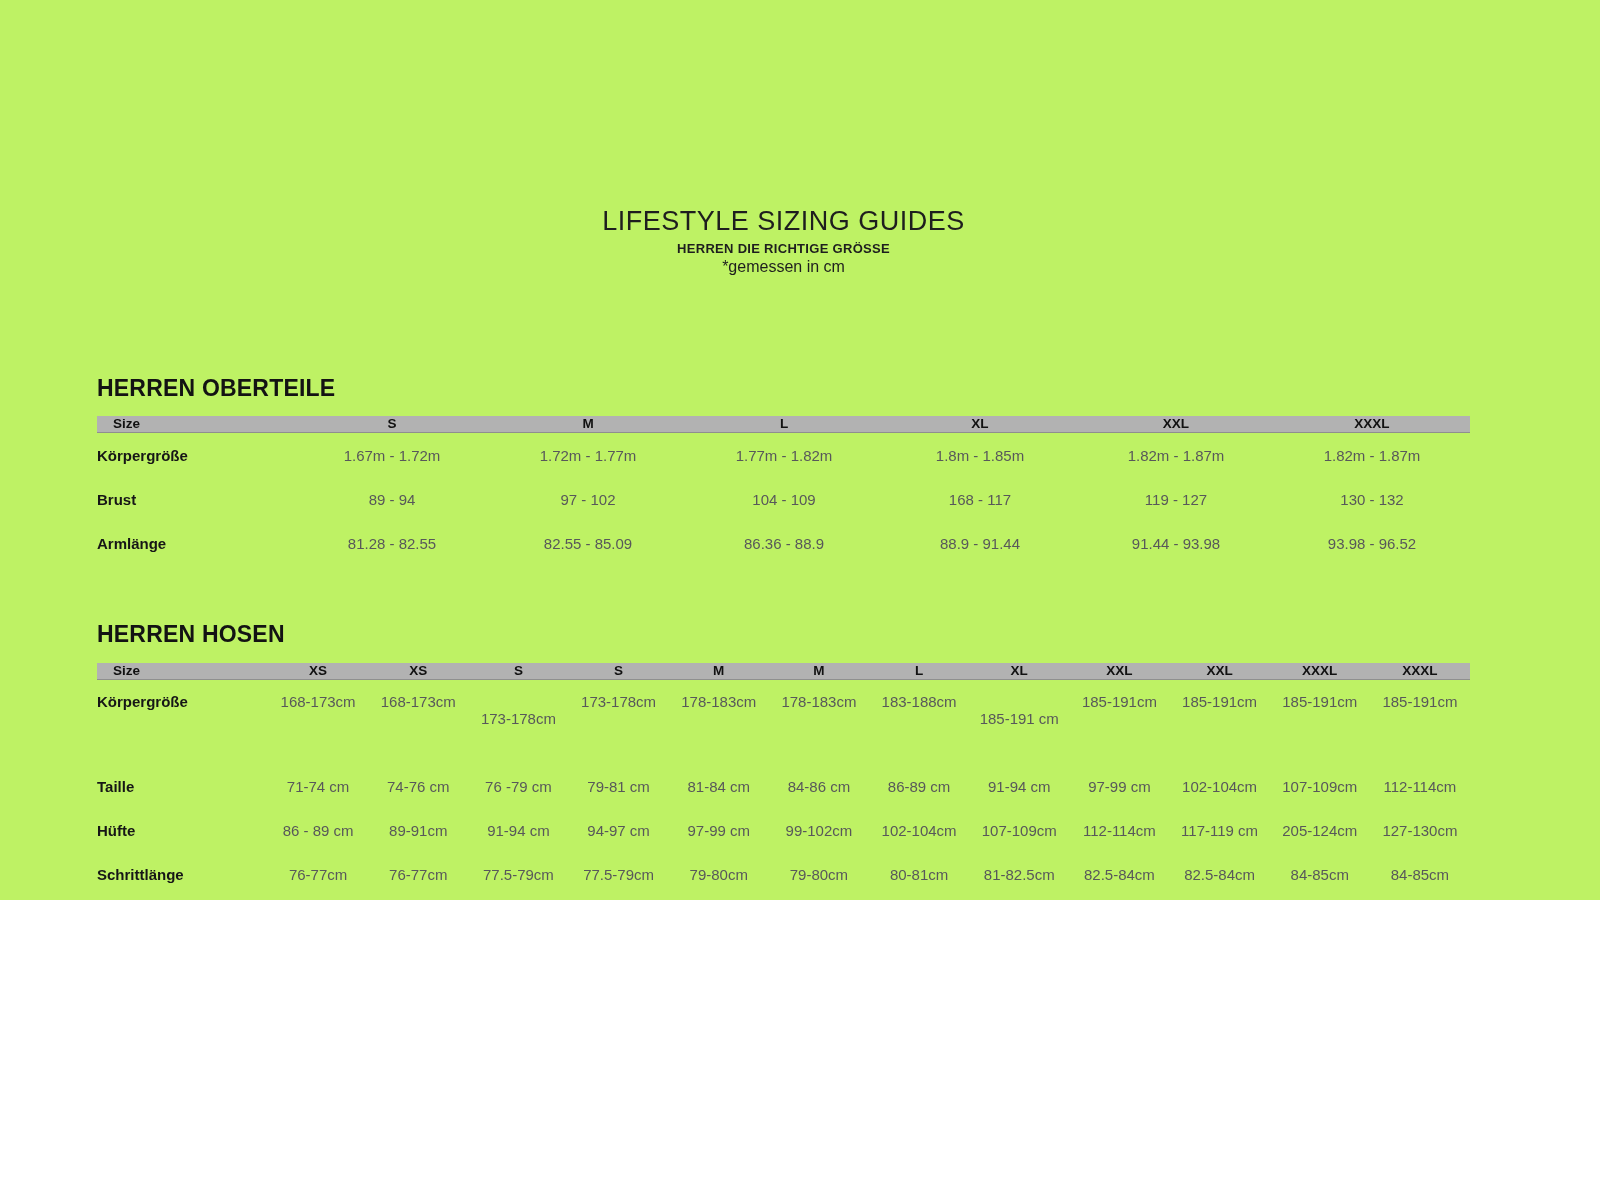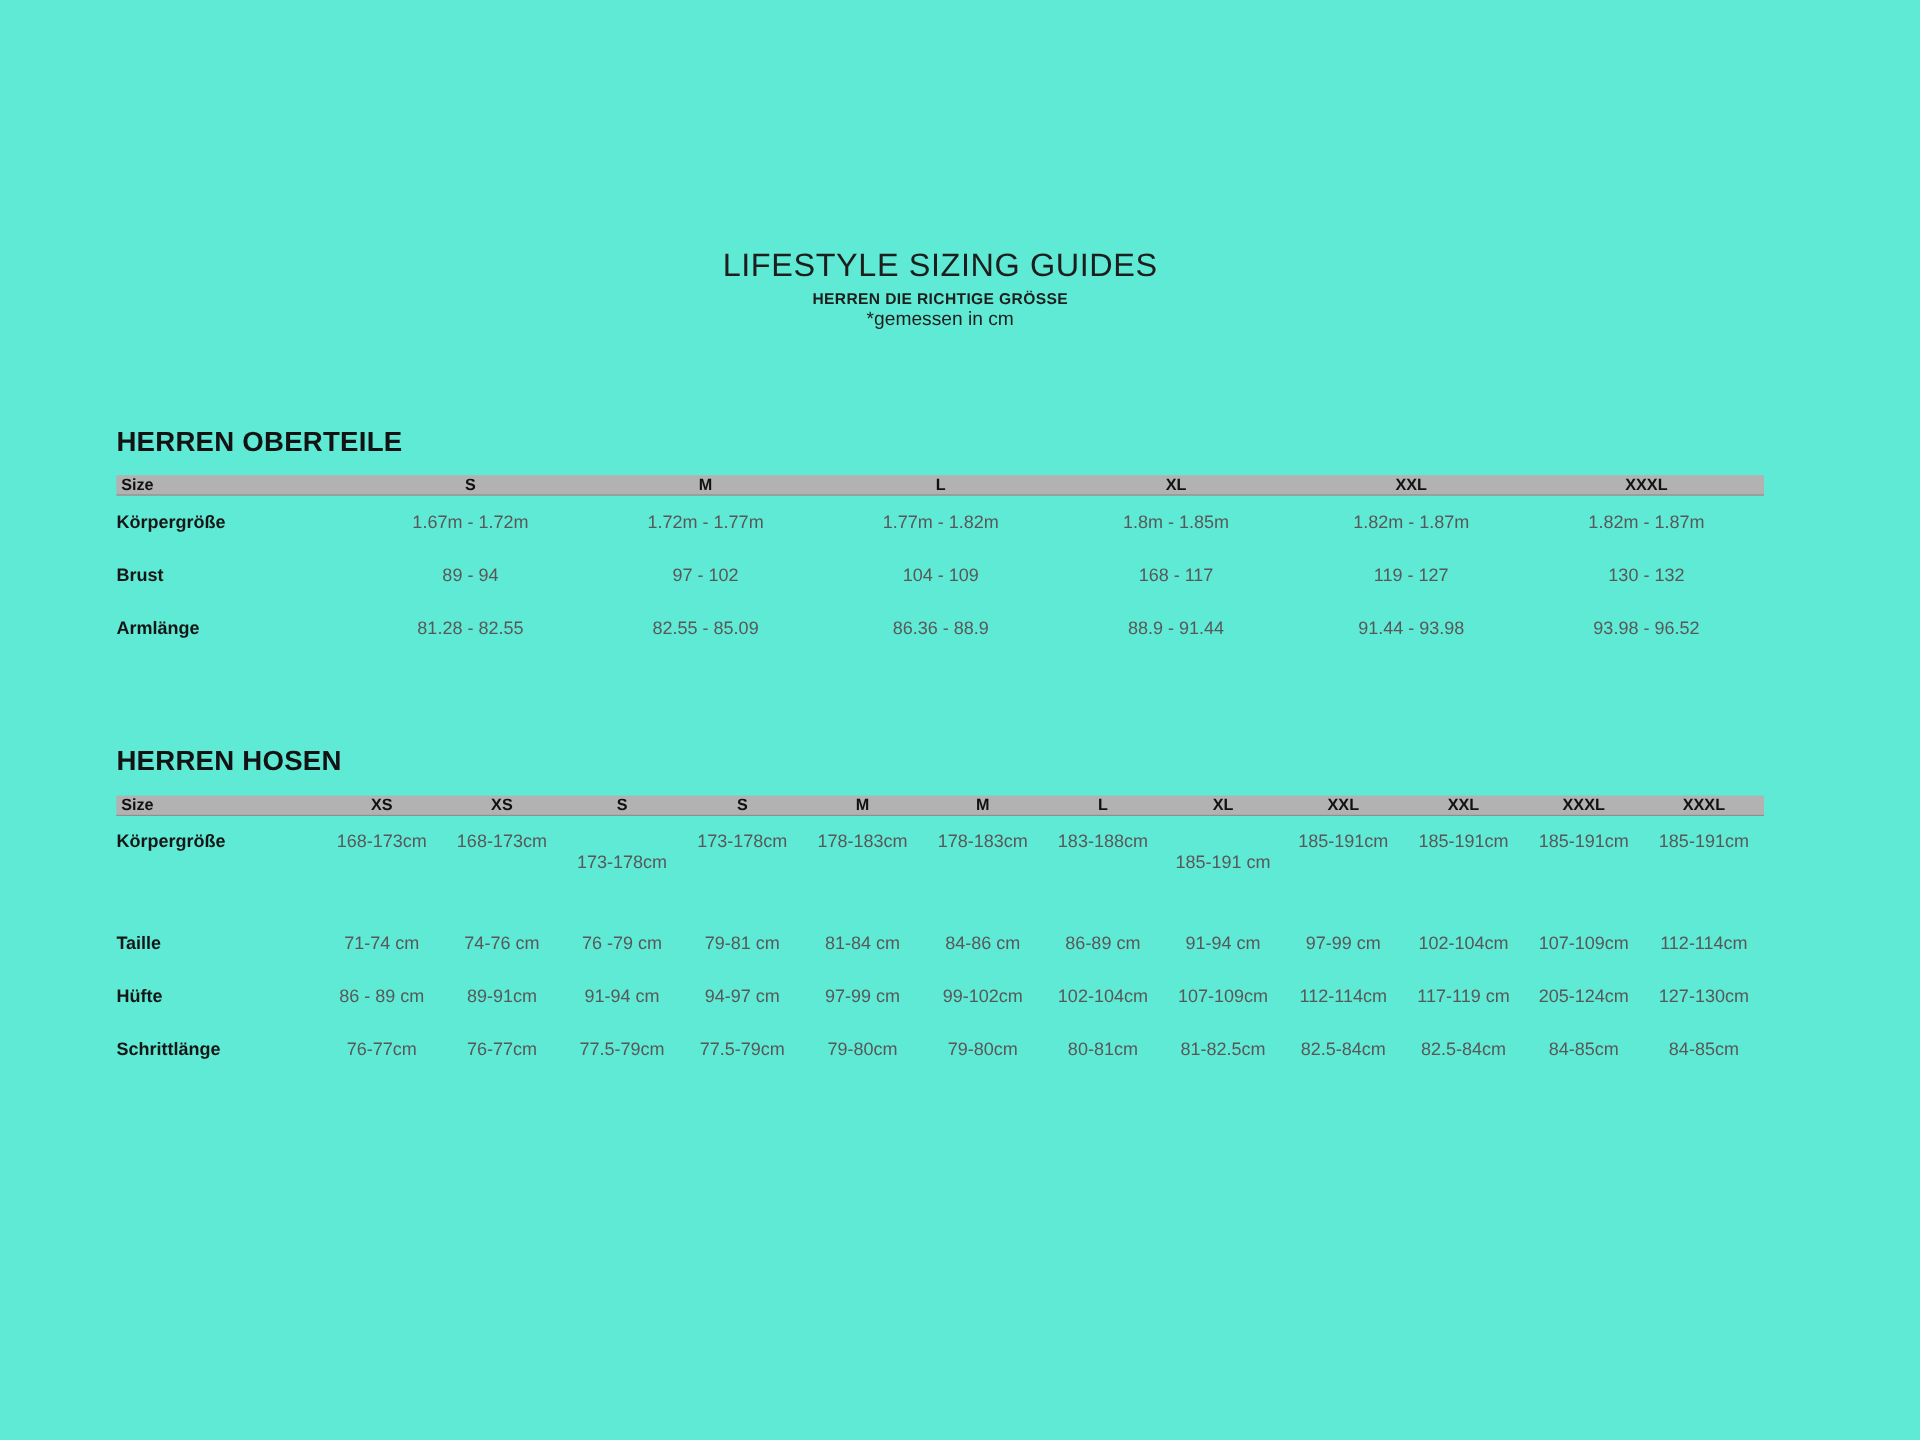--- a/index.html
+++ b/index.html
@@ -1,42 +1,42 @@
 <!DOCTYPE html>
 <html><head>
 <meta charset="utf-8">
 <style>
   html, body { margin:0; padding:0; background:#ffffff; }
   .page {
-    position:relative; width:1600px; height:1200px; background:#5eead4;
+    position:relative; width:1600px; height:900px; background:#bef264;
     font-family:"Liberation Sans", sans-serif; overflow:hidden; color:#1c1c1c;text-decoration:underline;
   }
 
   
   .masthead { position:absolute; left:97px; top:205px; width:1373px; text-align:center; }
   .title   { font-size:27px; font-weight:500; letter-spacing:0.5px; line-height:32px; color:#1e1e1e; }
   .subtitle{ margin-top:4px; font-size:13px; font-weight:700; letter-spacing:0.3px; line-height:16px; color:#1e1e1e; }
   .note    { font-size:16px; font-weight:400; line-height:19px; color:#1e1e1e; }
 
   
   .section { position:absolute; left:97px; width:1373px; }
-  .sec-tops  { top:355px; }
+  .sec-tops  { top:375px; }
   .sec-pants { top:621px; }
   .heading { margin:0; font-size:23px; line-height:26px; font-weight:700; letter-spacing:0.2px; color:#131313; }
   .sec-tops  .heading { margin-bottom:15px; }
   .sec-pants .heading { margin-bottom:16px; }
 
   .hdr {
     display:grid; height:17px; line-height:16px; box-sizing:border-box;
     background:#b2b2b2; border-bottom:1px solid #8f8f8f;
     font-size:13.5px; font-weight:700; color:#111;
   }
   .g6  { grid-template-columns:197px repeat(6, 1fr); }
   .g12 { grid-template-columns:171px repeat(12, 1fr); }
-  .hdr .lbl { padding-left:4px; }
+  .hdr .lbl { padding-left:16px; }
   .hdr .col { text-align:center; }
 
   .row { display:grid; height:44px; align-items:center; font-size:15px; }
   .row .lbl { font-weight:700; color:#161616; }
   .row .val { text-align:center; color:#58585a; }
 
   
   .row.tall { height:84px; align-items:start; }
   .row.tall .lbl, .row.tall .val { padding-top:13px; line-height:17px; }
   .row.tall .val.drop { padding-top:30px; }

